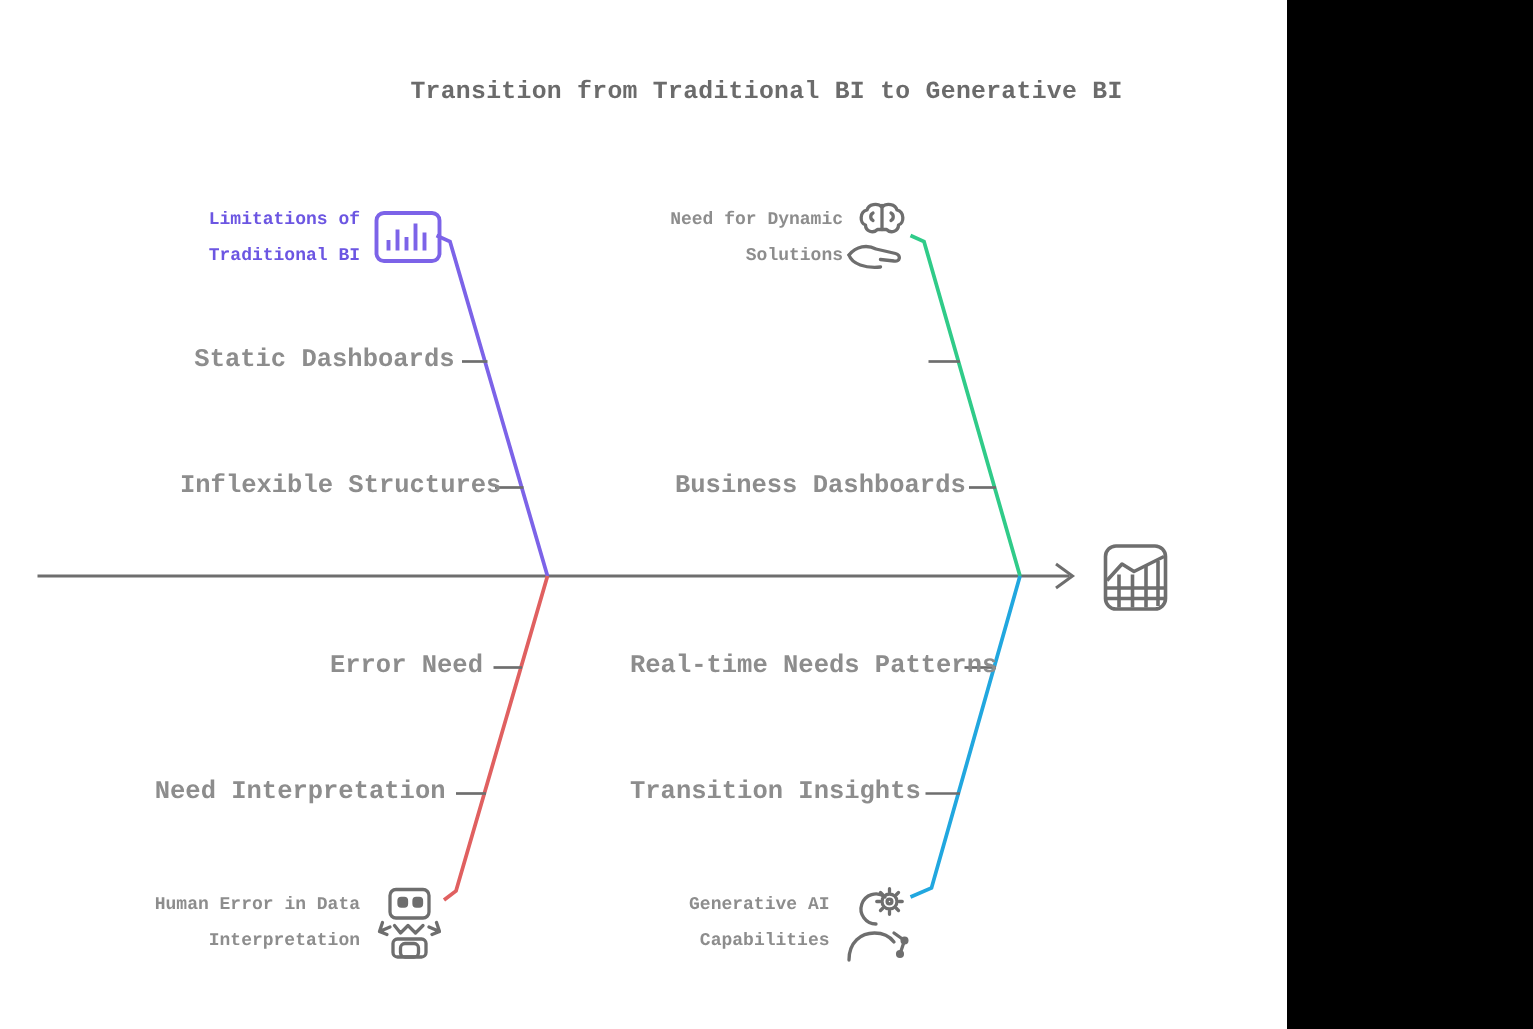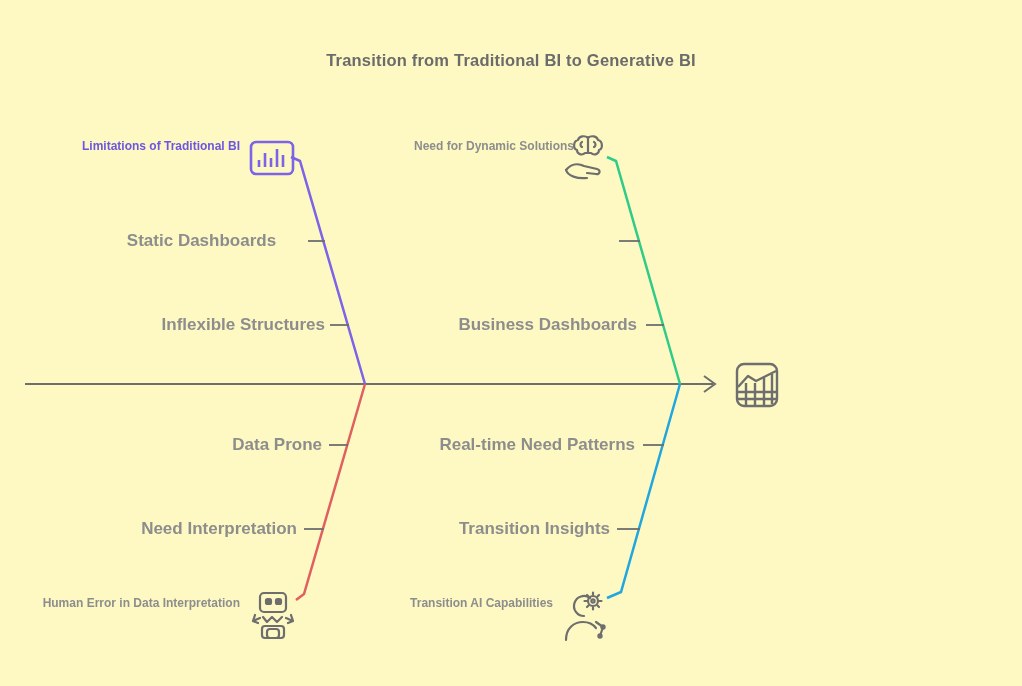--- a/index.html
+++ b/index.html
@@ -1,18 +1,18 @@
 <!DOCTYPE html>
 <html><head>
 <meta charset="utf-8">
 <style>
   html,body{margin:0;padding:0;background:#000;}
   .canvas{
-    position:relative;width:1022px;height:686px;background:#fef9c3;overflow:hidden;
-    font-family:Liberation Sans, sans-serif;
+    position:relative;width:858px;height:686px;background:#ffffff;overflow:hidden;
+    font-family:Liberation Mono, monospace;
   }
   .title{
     position:absolute;top:51px;left:0;width:1022px;text-align:center;
     color:#6b6b6b;font-size:16.5px;font-weight:700;letter-spacing:.2px;
   }
   .label{
     position:absolute;color:#8d8d8d;font-size:17px;font-weight:700;line-height:18px;
     white-space:nowrap;
   }
   .label.r{text-align:right;}
@@ -56,60 +56,60 @@
   <svg class="icon" style="left:249px;top:140px;" width="46" height="36" viewBox="0 0 46 36">
     <rect x="2" y="2" width="42" height="32" rx="5" fill="none" stroke="#7c63e8" stroke-width="2.6"></rect>
     <g stroke="#7c63e8" stroke-width="2.6">
       <line x1="10" y1="27" x2="10" y2="20"></line>
       <line x1="16" y1="27" x2="16" y2="13"></line>
       <line x1="22" y1="27" x2="22" y2="18"></line>
       <line x1="28" y1="27" x2="28" y2="9"></line>
       <line x1="34" y1="27" x2="34" y2="15"></line>
     </g>
   </svg>
-  <div class="label r" style="left:100px;top:232px;width:203px;text-align:center;">Static Dashboards</div>
+  <div class="label r" style="left:100px;top:232px;width:203px;">Static Dashboards</div>
   <div class="label r" style="left:120px;top:316px;width:205px;">Inflexible Structures</div>
 
-  <div class="head r" style="left:412px;top:134px;width:162px;">Need for Dynamic Solutions</div>
+  <div class="head r" style="left:400px;top:134px;width:162px;">Need for Dynamic Solutions</div>
   <svg class="icon" style="left:562px;top:132px;" width="46" height="54" viewBox="0 0 46 54">
     <g fill="none" stroke="#6e6e6e" stroke-width="2.2" stroke-linecap="round" stroke-linejoin="round">
 
       <path d="M26 6 c-3 -3 -9 -2 -10 2 c-5 1 -5 9 -1 10 c0 4 5 6 8 3 h6 c3 3 8 1 8 -3 c4 -1 4 -9 -1 -10 c-1 -4 -7 -5 -10 -2 z"></path>
       <path d="M26 5 v16"></path>
       <path d="M20 10 c-2 1 -2 4 0 5"></path>
       <path d="M32 10 c2 1 2 4 0 5"></path>
 
       <path d="M4 38 c5 -6 12 -7 18 -4 l13 3 c4 1 3 6 -1 5 l-9 -1"></path>
       <path d="M4 38 c2 6 11 9 21 8"></path>
     </g>
   </svg>
   <div class="label r" style="left:450px;top:316px;width:187px;">Business Dashboards</div>
 
-  <div class="label r" style="left:150px;top:436px;width:172px;">Data Prone</div>
+  <div class="label r" style="left:150px;top:436px;width:172px;">Error Need</div>
   <div class="label r" style="left:100px;top:520px;width:197px;">Need Interpretation</div>
   <div class="head r" style="left:40px;top:591px;width:200px;">Human Error in Data Interpretation</div>
   <svg class="icon" style="left:250px;top:591px;" width="44" height="50" viewBox="0 0 44 50">
     <g fill="none" stroke="#6e6e6e" stroke-width="2.2" stroke-linecap="round" stroke-linejoin="round">
       <rect x="10" y="2" width="26" height="19" rx="4"></rect>
       <rect x="16" y="8" width="5" height="5" rx="1.5" fill="#6e6e6e"></rect>
       <rect x="26" y="8" width="5" height="5" rx="1.5" fill="#6e6e6e"></rect>
 
       <path d="M10 27 l-7 3 l2 -6 m-2 6 l5 2"></path>
       <path d="M36 27 l7 3 l-2 -6 m2 6 l-5 2"></path>
 
       <path d="M13 26 l4 5 l5 -5 l5 5 l5 -5"></path>
 
       <rect x="12" y="35" width="22" height="12" rx="3"></rect>
       <rect x="17" y="38" width="12" height="9" rx="3"></rect>
     </g>
   </svg>
 
-  <div class="label r" style="left:420px;top:436px;width:215px;">Real-time Need Patterns</div>
+  <div class="label r" style="left:420px;top:436px;width:215px;">Real-time Needs Patterns</div>
   <div class="label r" style="left:420px;top:520px;width:190px;">Transition Insights</div>
-  <div class="head r" style="left:410px;top:591px;width:143px;">Transition AI Capabilities</div>
+  <div class="head r" style="left:410px;top:591px;width:143px;">Generative AI Capabilities</div>
   <svg class="icon" style="left:562px;top:590px;" width="52" height="52" viewBox="0 0 52 52">
     <g fill="none" stroke="#6e6e6e" stroke-width="2.2" stroke-linecap="round" stroke-linejoin="round">
 
       <path d="M22 26 a10 10 0 1 1 6 -18"></path>
 
       <circle cx="31" cy="11" r="5"></circle>
       <circle cx="31" cy="11" r="1.6"></circle>
       <path d="M31 4.5 v-2 M31 17.5 v2 M24.5 11 h-2 M37.5 11 h2 M26.5 6.5 l-1.5 -1.5 M35.5 15.5 l1.5 1.5 M35.5 6.5 l1.5 -1.5 M26.5 15.5 l-1.5 1.5"></path>
 
       <path d="M4 50 c0 -12 8 -18 17 -18 c6 0 10 2 13 6"></path>

